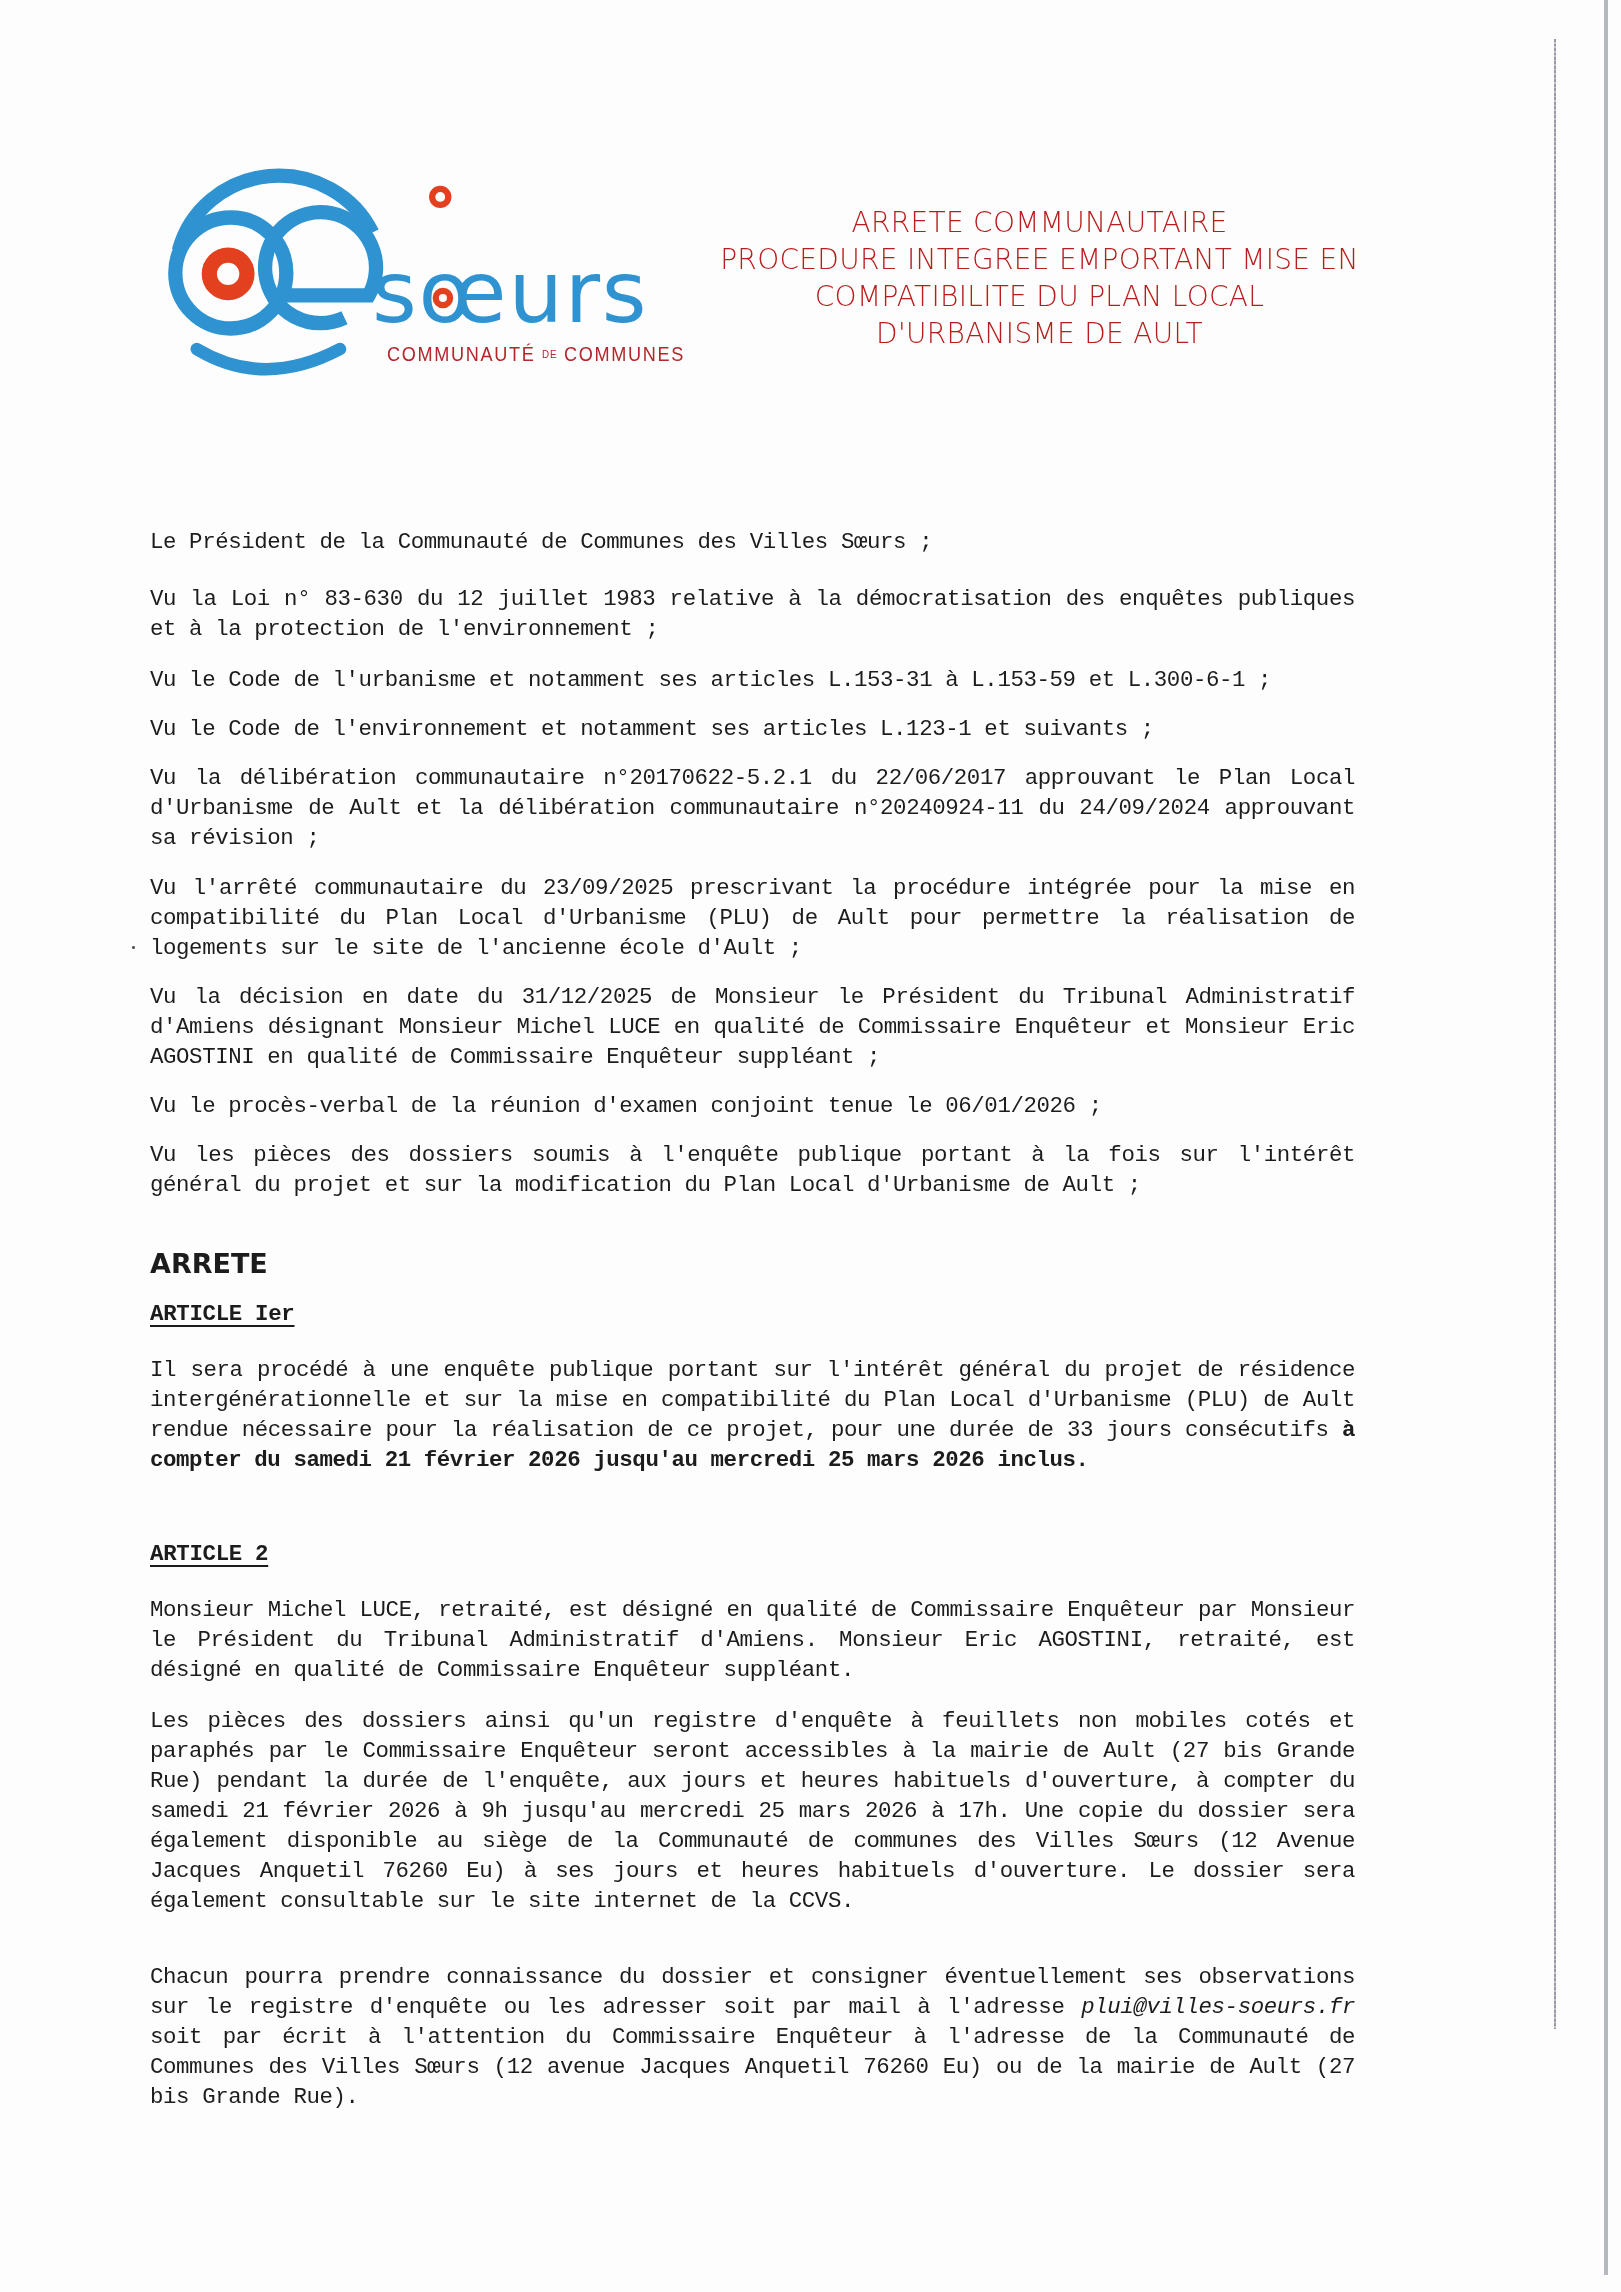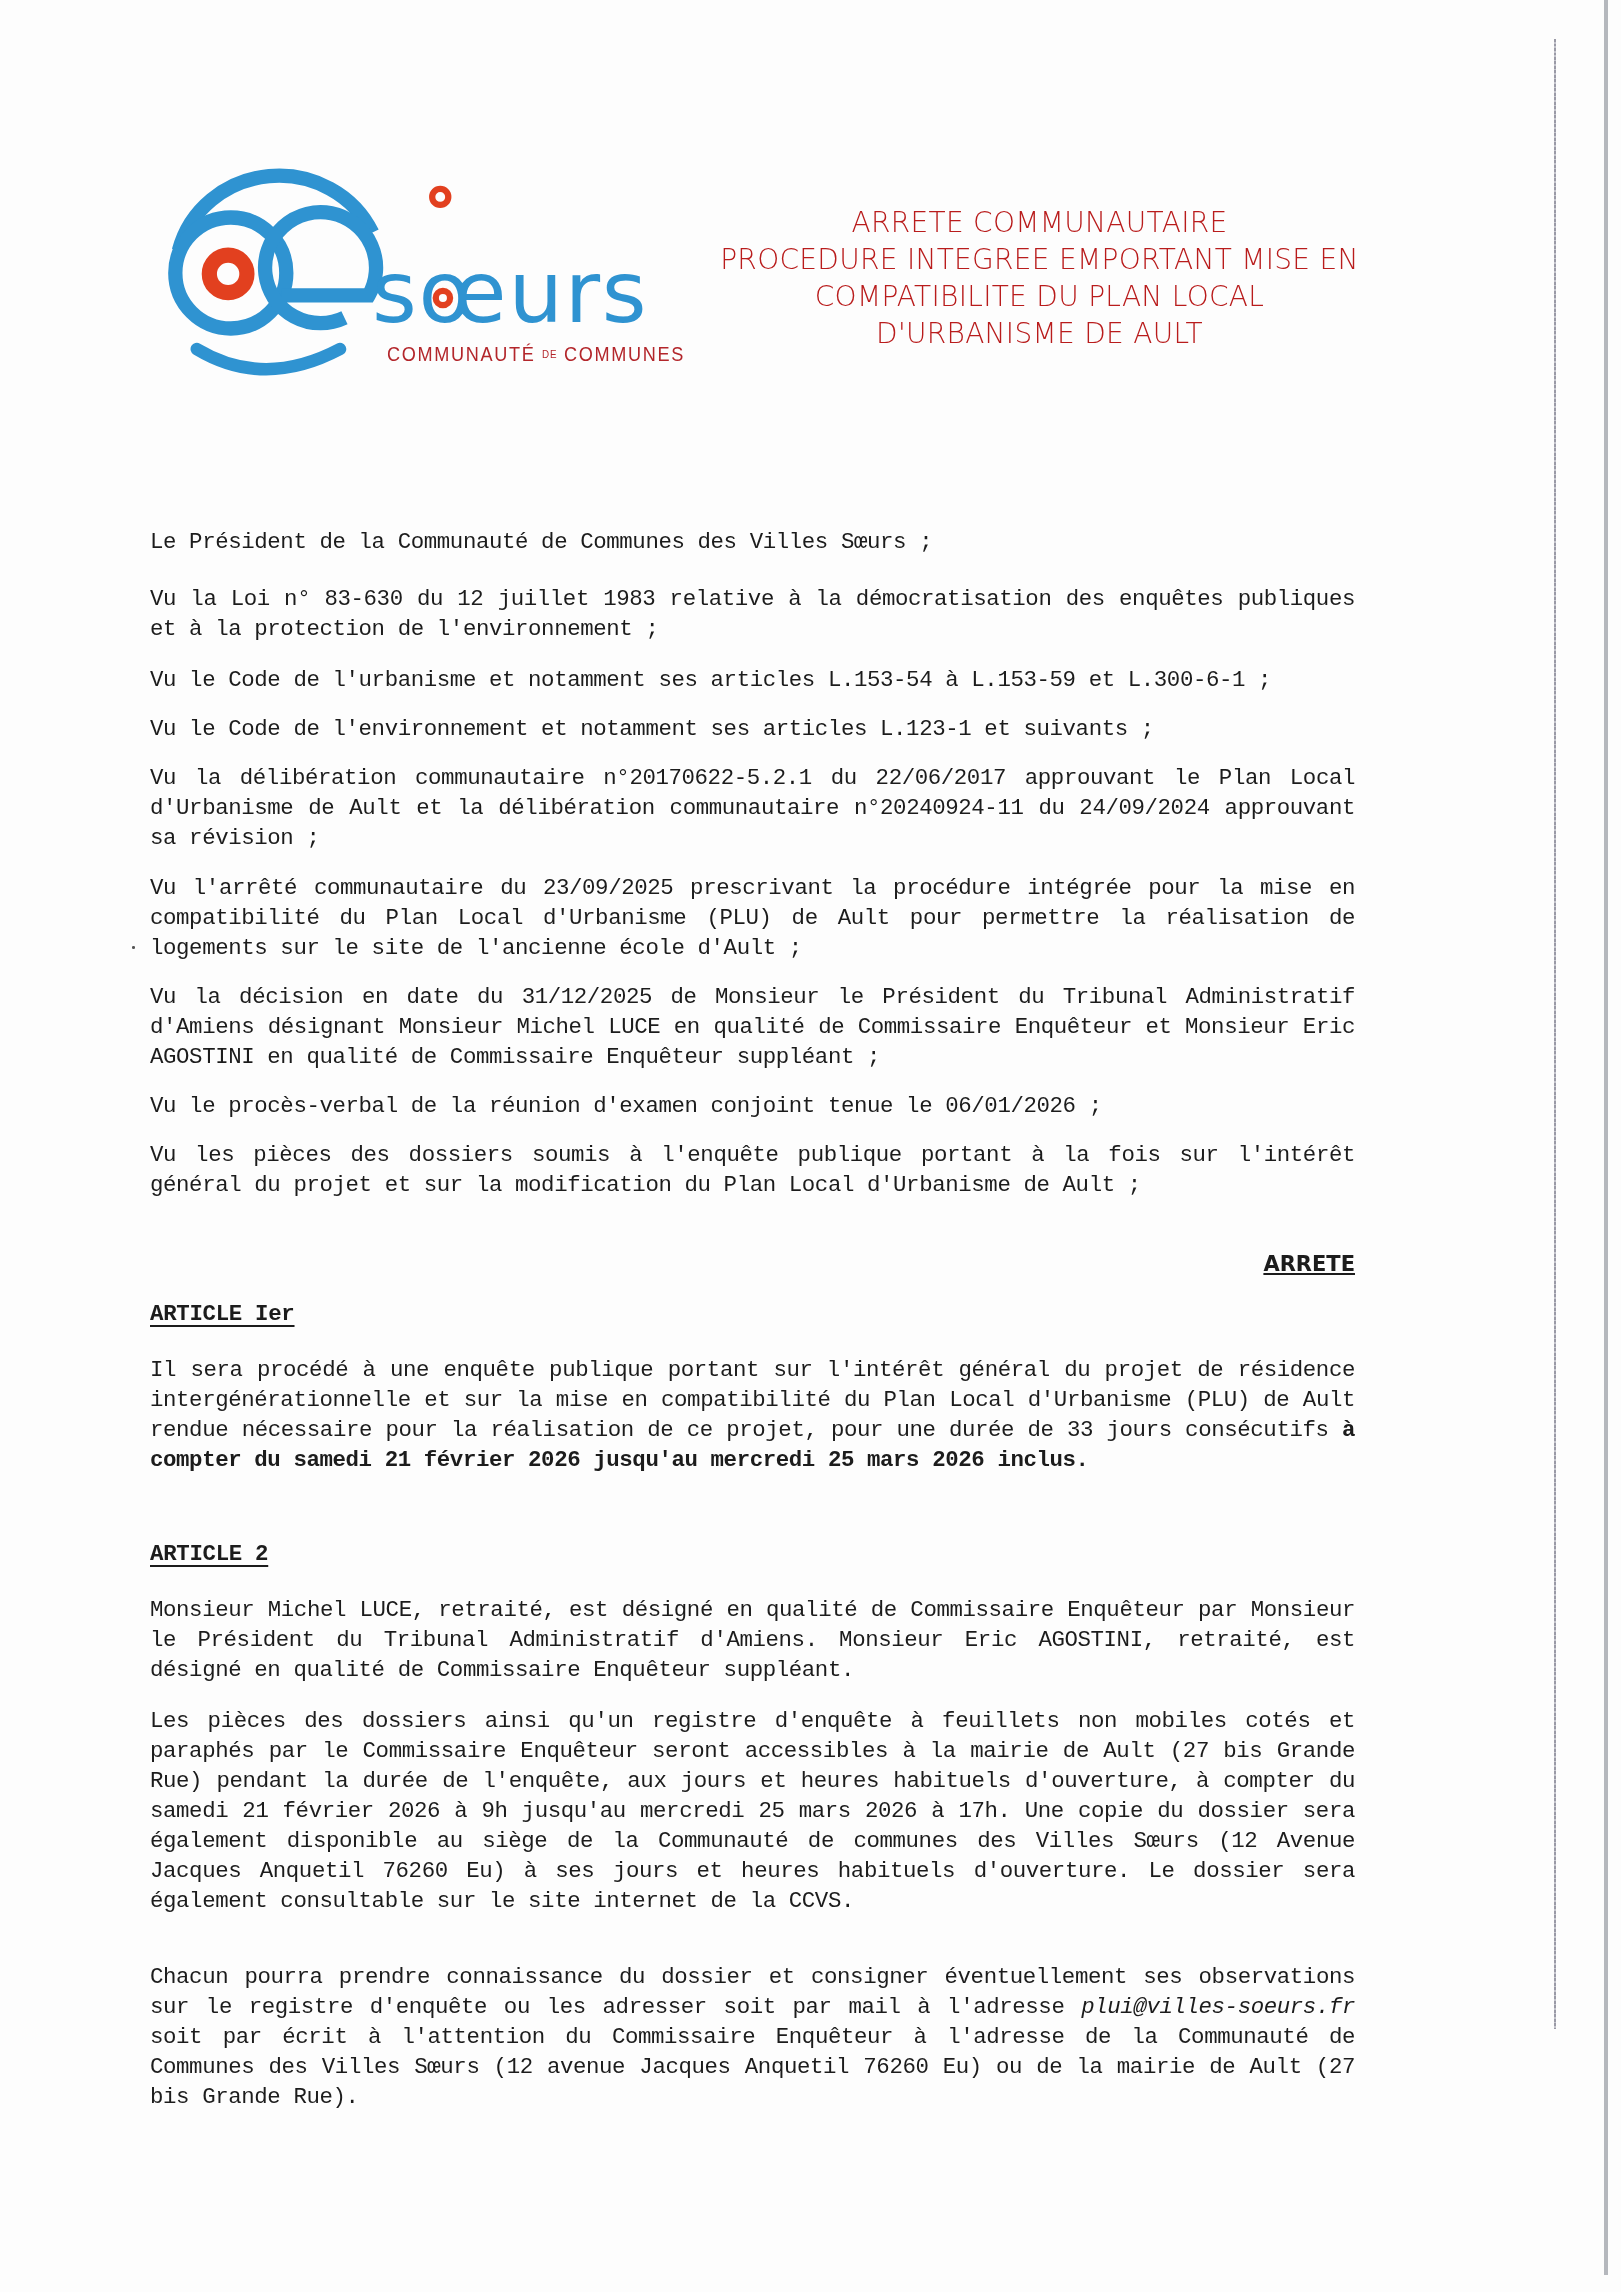--- a/index.html
+++ b/index.html
@@ -29,22 +29,22 @@
            font-family: "DejaVu Sans", sans-serif; font-size: 28px; line-height: 37px;
            color: #b91c1c; font-weight: 300; letter-spacing: 0.3px; }
   .title div { white-space: nowrap; }
 
   
   .body { position: absolute; left: 150px; top: 527px; width: 1205px;
           font-family: "DejaVu Sans", sans-serif; font-size: 22.4px; line-height: 30px;
           color: #1c1c1c; letter-spacing: -0.4px; word-spacing: 0px; }
   .p { margin: 0; text-align: justify; text-align-last: left; }
 
-  .arrete-heading { position: absolute; left: 0; width: 1205px; text-align: right; font-weight: bold;
-                    font-size: 21px; letter-spacing: 0; text-decoration: underline; }
+  .arrete-heading { position: absolute; left: 0; width: 1205px; text-align: left; font-weight: bold;
+                    font-size: 27px; letter-spacing: 0; }
   .article-heading { font-weight: bold; text-decoration: underline; text-decoration-thickness: 1.8px;
                      text-underline-offset: 4.5px; font-size: 22.4px; letter-spacing: -0.3px; }
   .bold { font-weight: bold; }
   .italic { font-style: italic; }
 
   .stray-dot { position: absolute; left: 132px; top: 946px; width: 2.7px; height: 2.7px; background: #555; border-radius: 50%; }
 
   .abs { position: absolute; left: 0; width: 1205px; font-family: Liberation Mono, monospace; }
 </style>
 </head>
@@ -87,21 +87,21 @@
   <div class="stray-dot"></div>
 
   <div class="body">
     <div class="abs" style="top:0px;">
       <p class="p">Le Président de la Communauté de Communes des Villes Sœurs ;</p>
     </div>
     <div class="abs" style="top:57px;">
       <p class="p">Vu la Loi n° 83-630 du 12 juillet 1983 relative à la démocratisation des enquêtes publiques et à la protection de l'environnement ;</p>
     </div>
     <div class="abs" style="top:138px;">
-      <p class="p">Vu le Code de l'urbanisme et notamment ses articles L.153-54 à L.153-59 et L.300-6-1 ;</p>
+      <p class="p">Vu le Code de l'urbanisme et notamment ses articles L.153-31 à L.153-59 et L.300-6-1 ;</p>
     </div>
     <div class="abs" style="top:187px;">
       <p class="p">Vu le Code de l'environnement et notamment ses articles L.123-1 et suivants ;</p>
     </div>
     <div class="abs" style="top:236px;">
       <p class="p">Vu la délibération communautaire n°20170622-5.2.1 du 22/06/2017 approuvant le Plan Local d'Urbanisme de Ault et la délibération communautaire n°20240924-11 du 24/09/2024 approuvant sa révision ;</p>
     </div>
     <div class="abs" style="top:346px;">
       <p class="p">Vu l'arrêté communautaire du 23/09/2025 prescrivant la procédure intégrée pour la mise en compatibilité du Plan Local d'Urbanisme (PLU) de Ault pour permettre la réalisation de logements sur le site de l'ancienne école d'Ault ;</p>
     </div>

